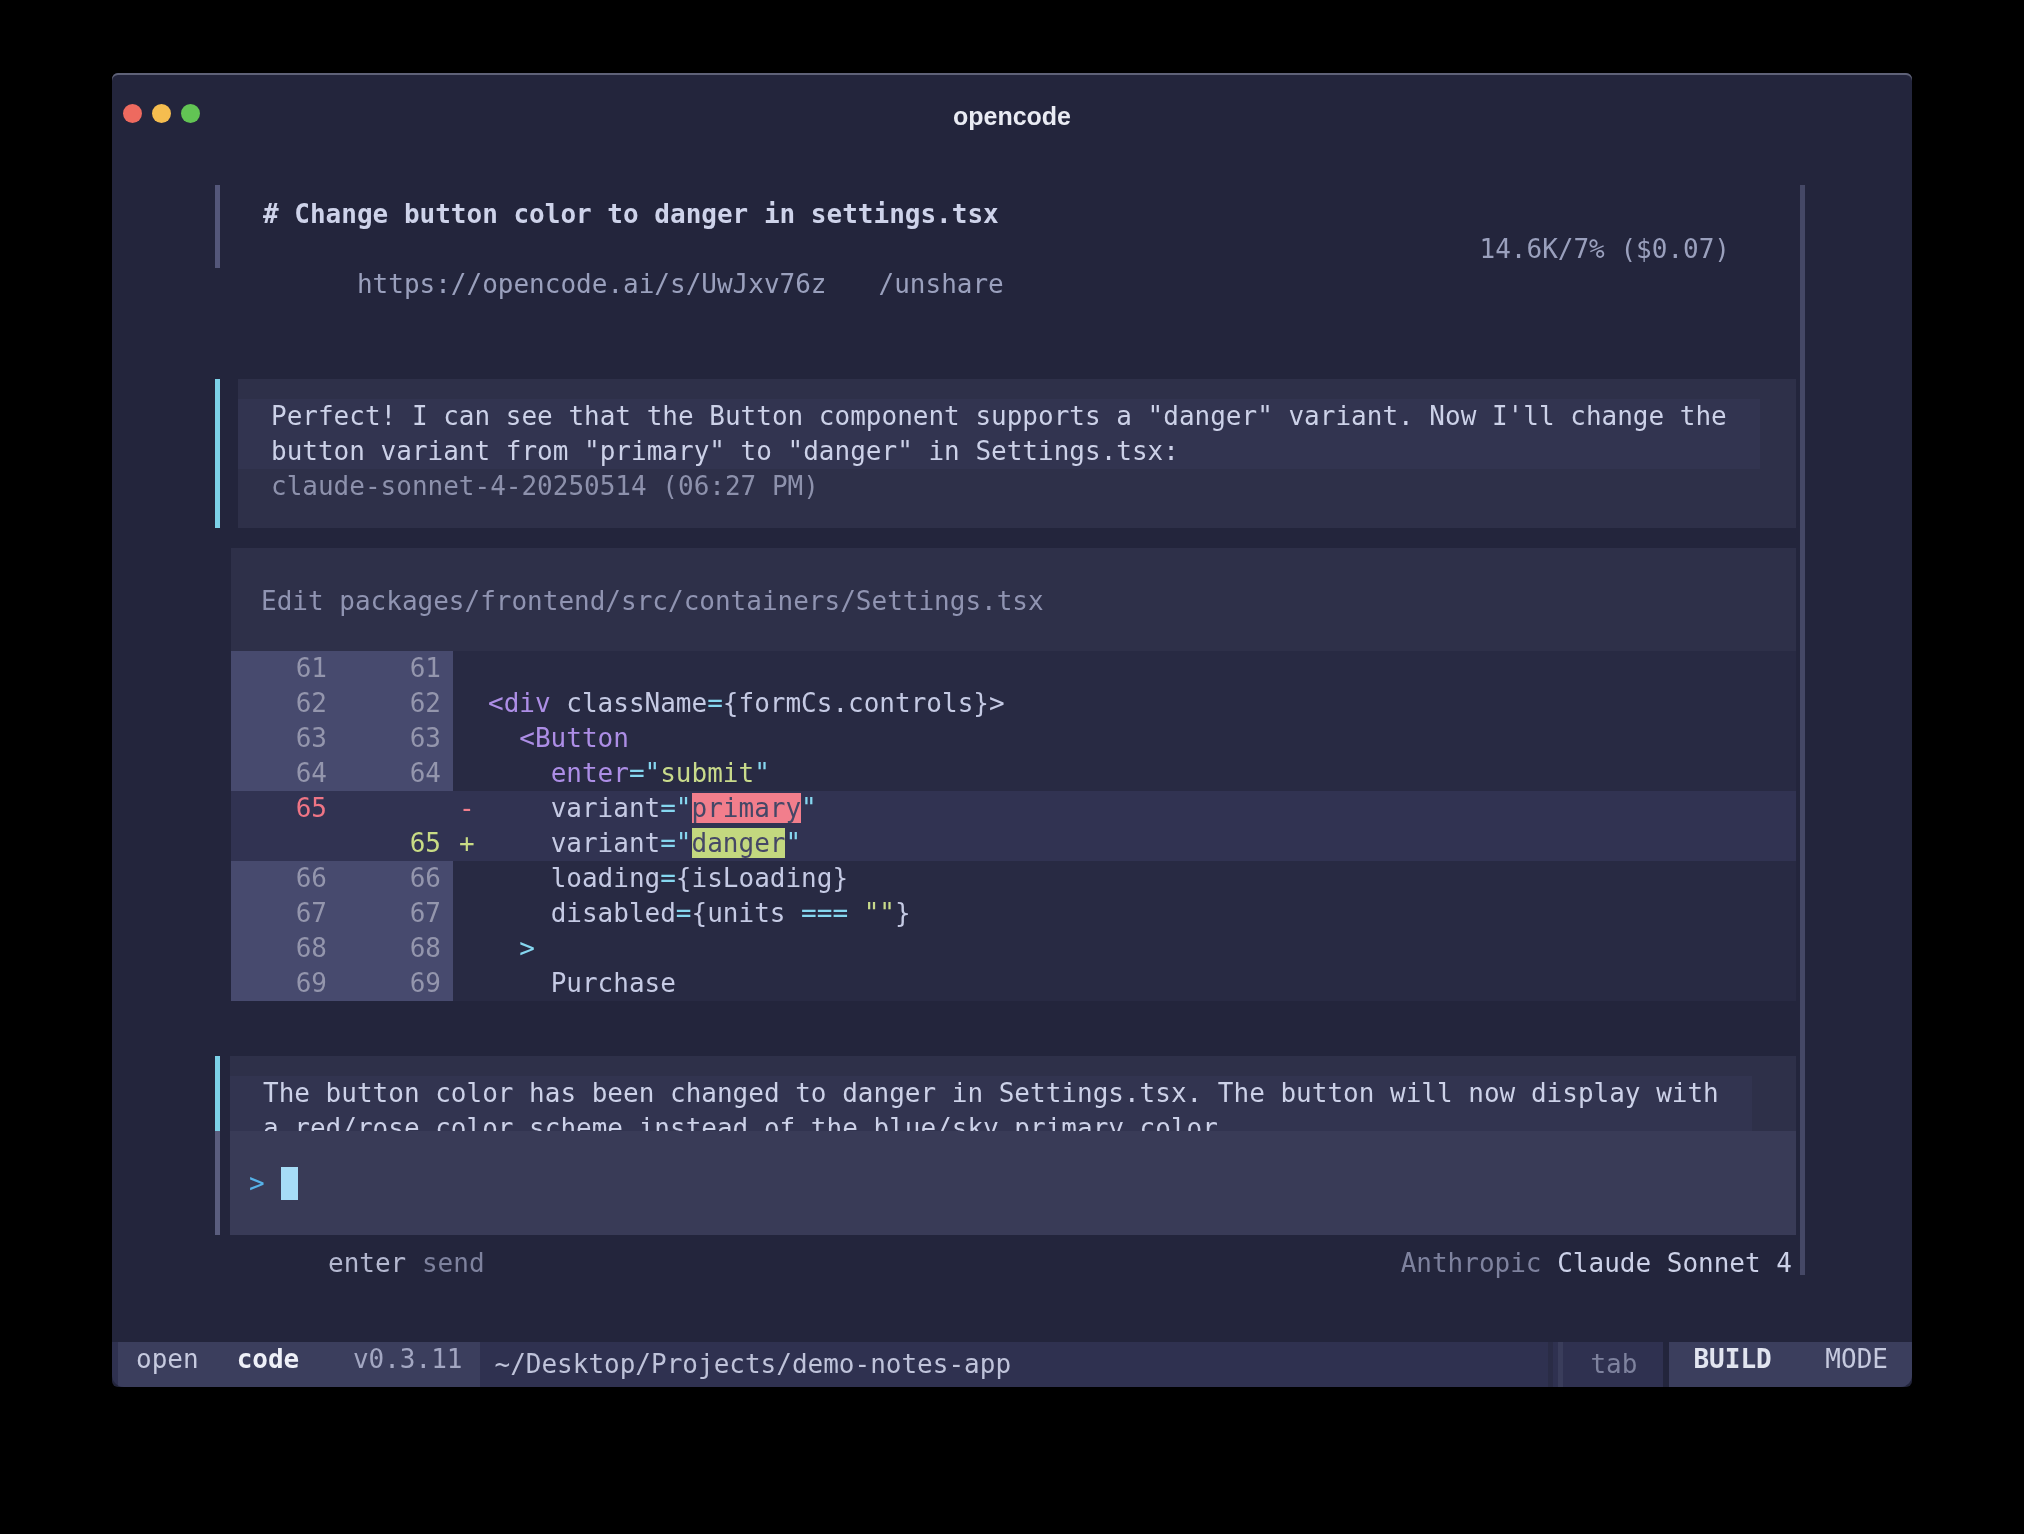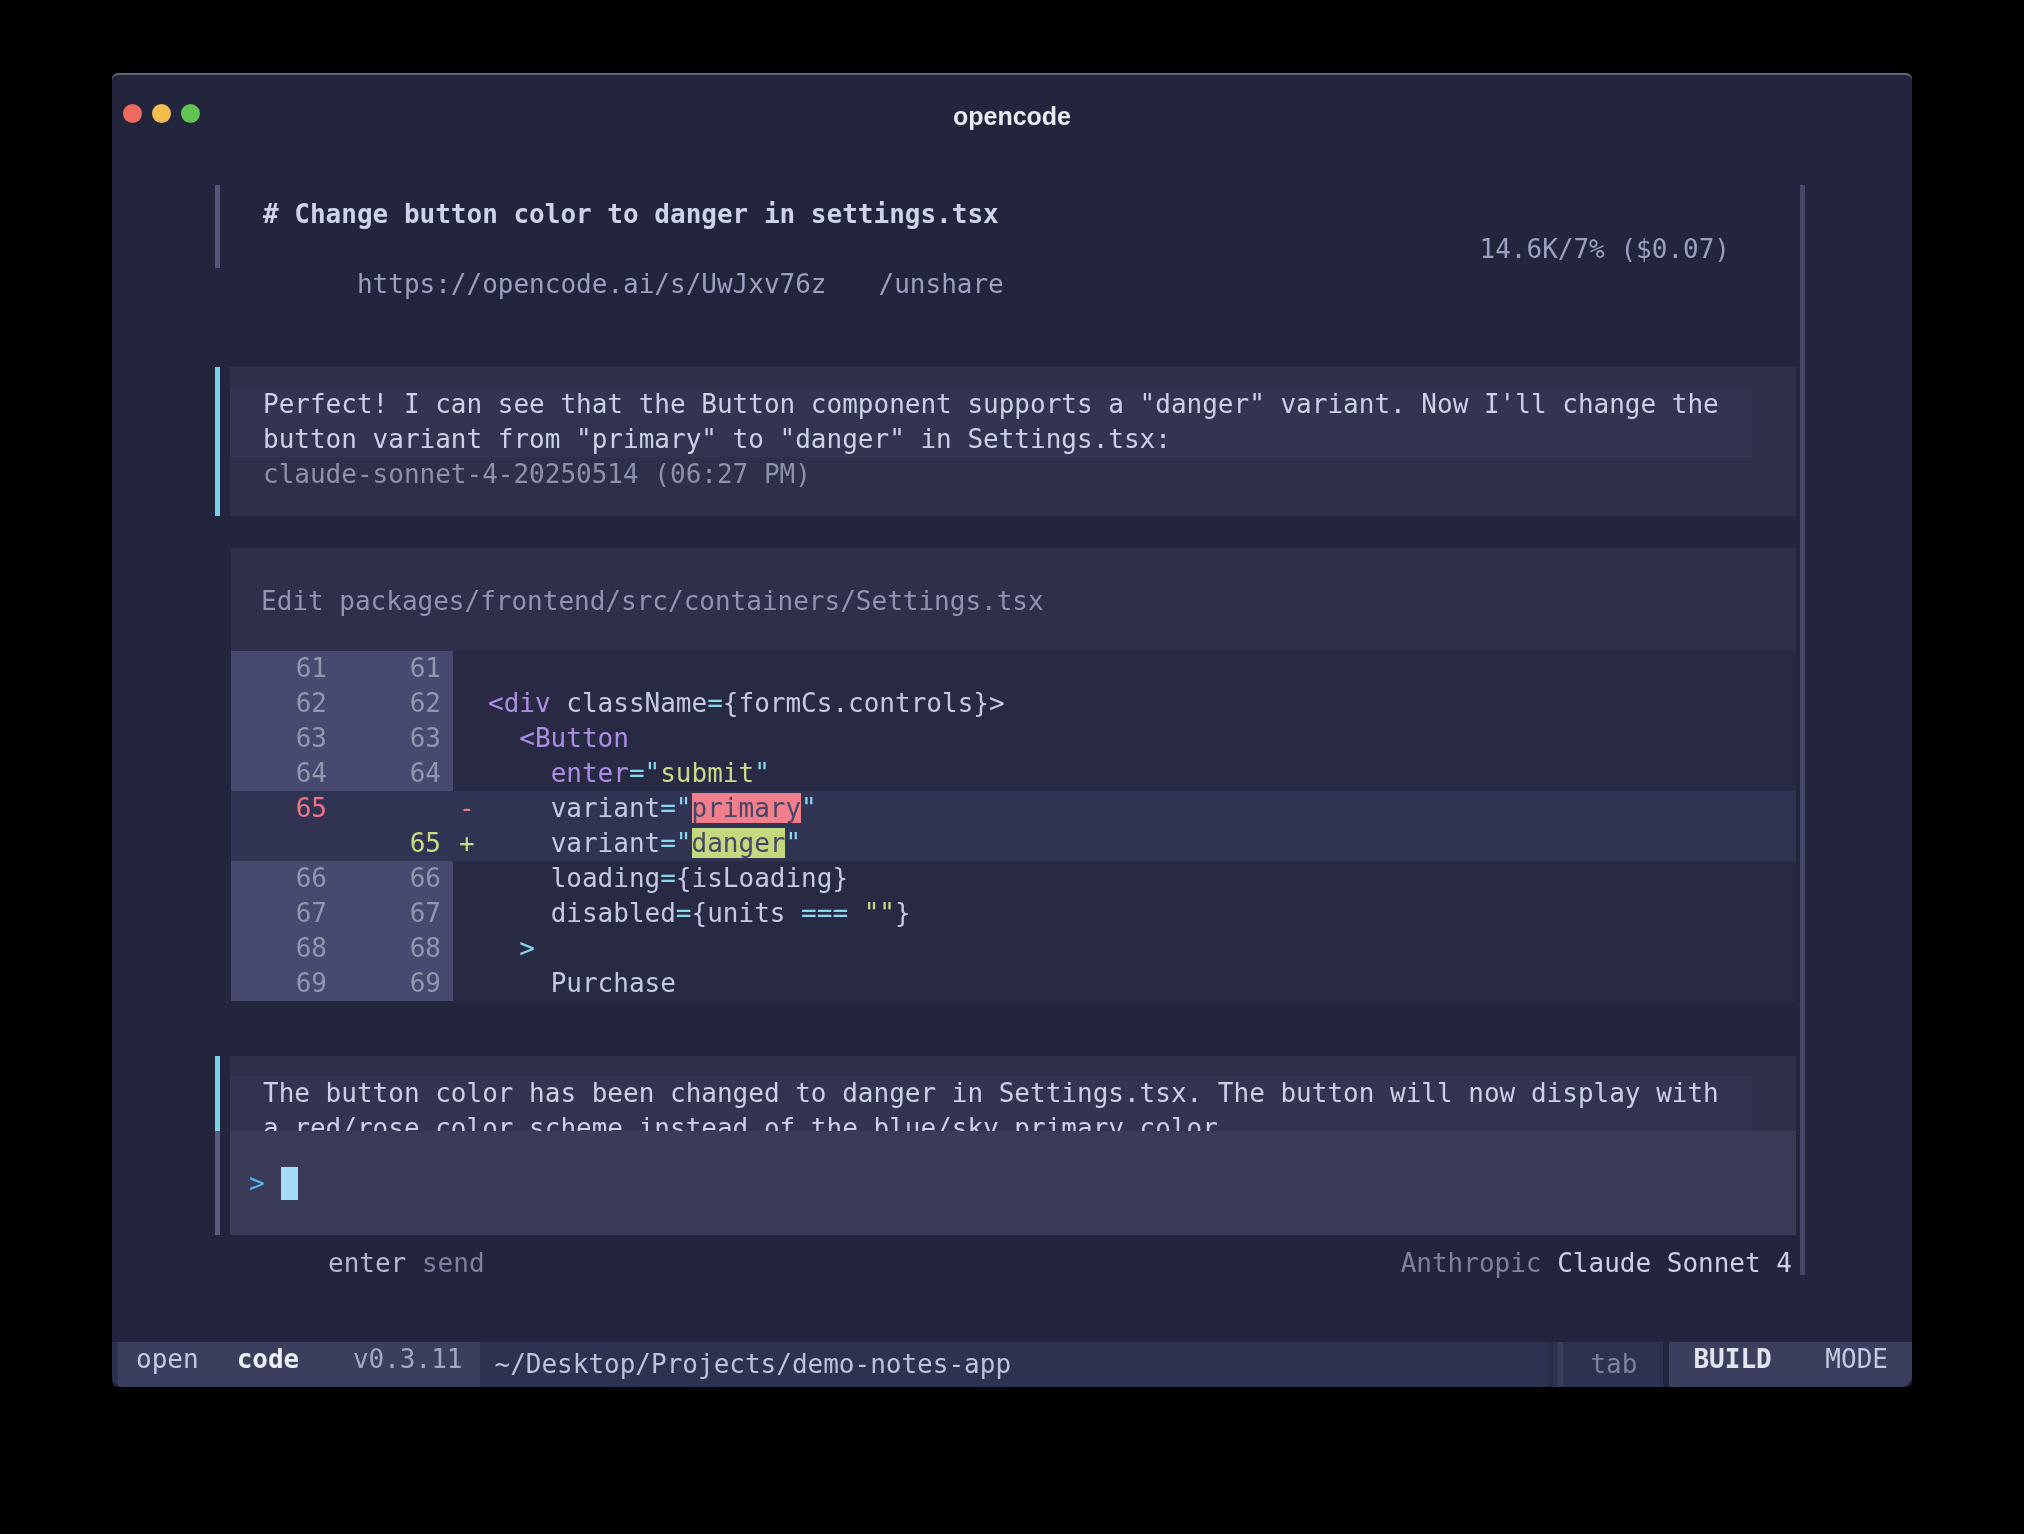--- a/index.html
+++ b/index.html
@@ -32,21 +32,21 @@
   .share-line2 { color:#9aa0bd; height:35px; position:relative; white-space:pre; }
   .share-stats { position:absolute; right:33px; top:0; color:#9aa0bd; }
   .unshare { margin-left:52px; }
 
   
   .msg { border-left:5px solid #7cd1e8; }
   .msg .bg { margin-left:10px; height:100%; background:#2e3049; padding-top:20px; }
   .msg .band { background:#323450; width:1522px; padding-left:33px; }
   .msg .line { height:35px; white-space:pre; color:#ccd1e8; }
   .msg .meta { height:35px; padding-left:33px; color:#8d91ac; white-space:pre; }
-  .msg-1 { top:294px; height:149px; }
+  .msg-1 { top:306px; height:149px;padding-left:8px; }
   .msg-2 { top:983px; height:149px; }
 
   
   .edit { top:475px; height:453px; }
   .edit .bg { margin-left:16px; background:#2e3049; }
   .edit-header { height:103px; padding:36px 0 0 30px; color:#9094b2; white-space:pre; }
   .drow { display:flex; height:35px; background:#282a43; white-space:pre; }
   .drow.del, .drow.add { background:#313352; }
   .gut { width:222px; display:flex; flex:none; }
   .drow.ctx .gut { background:#474a6e; }

